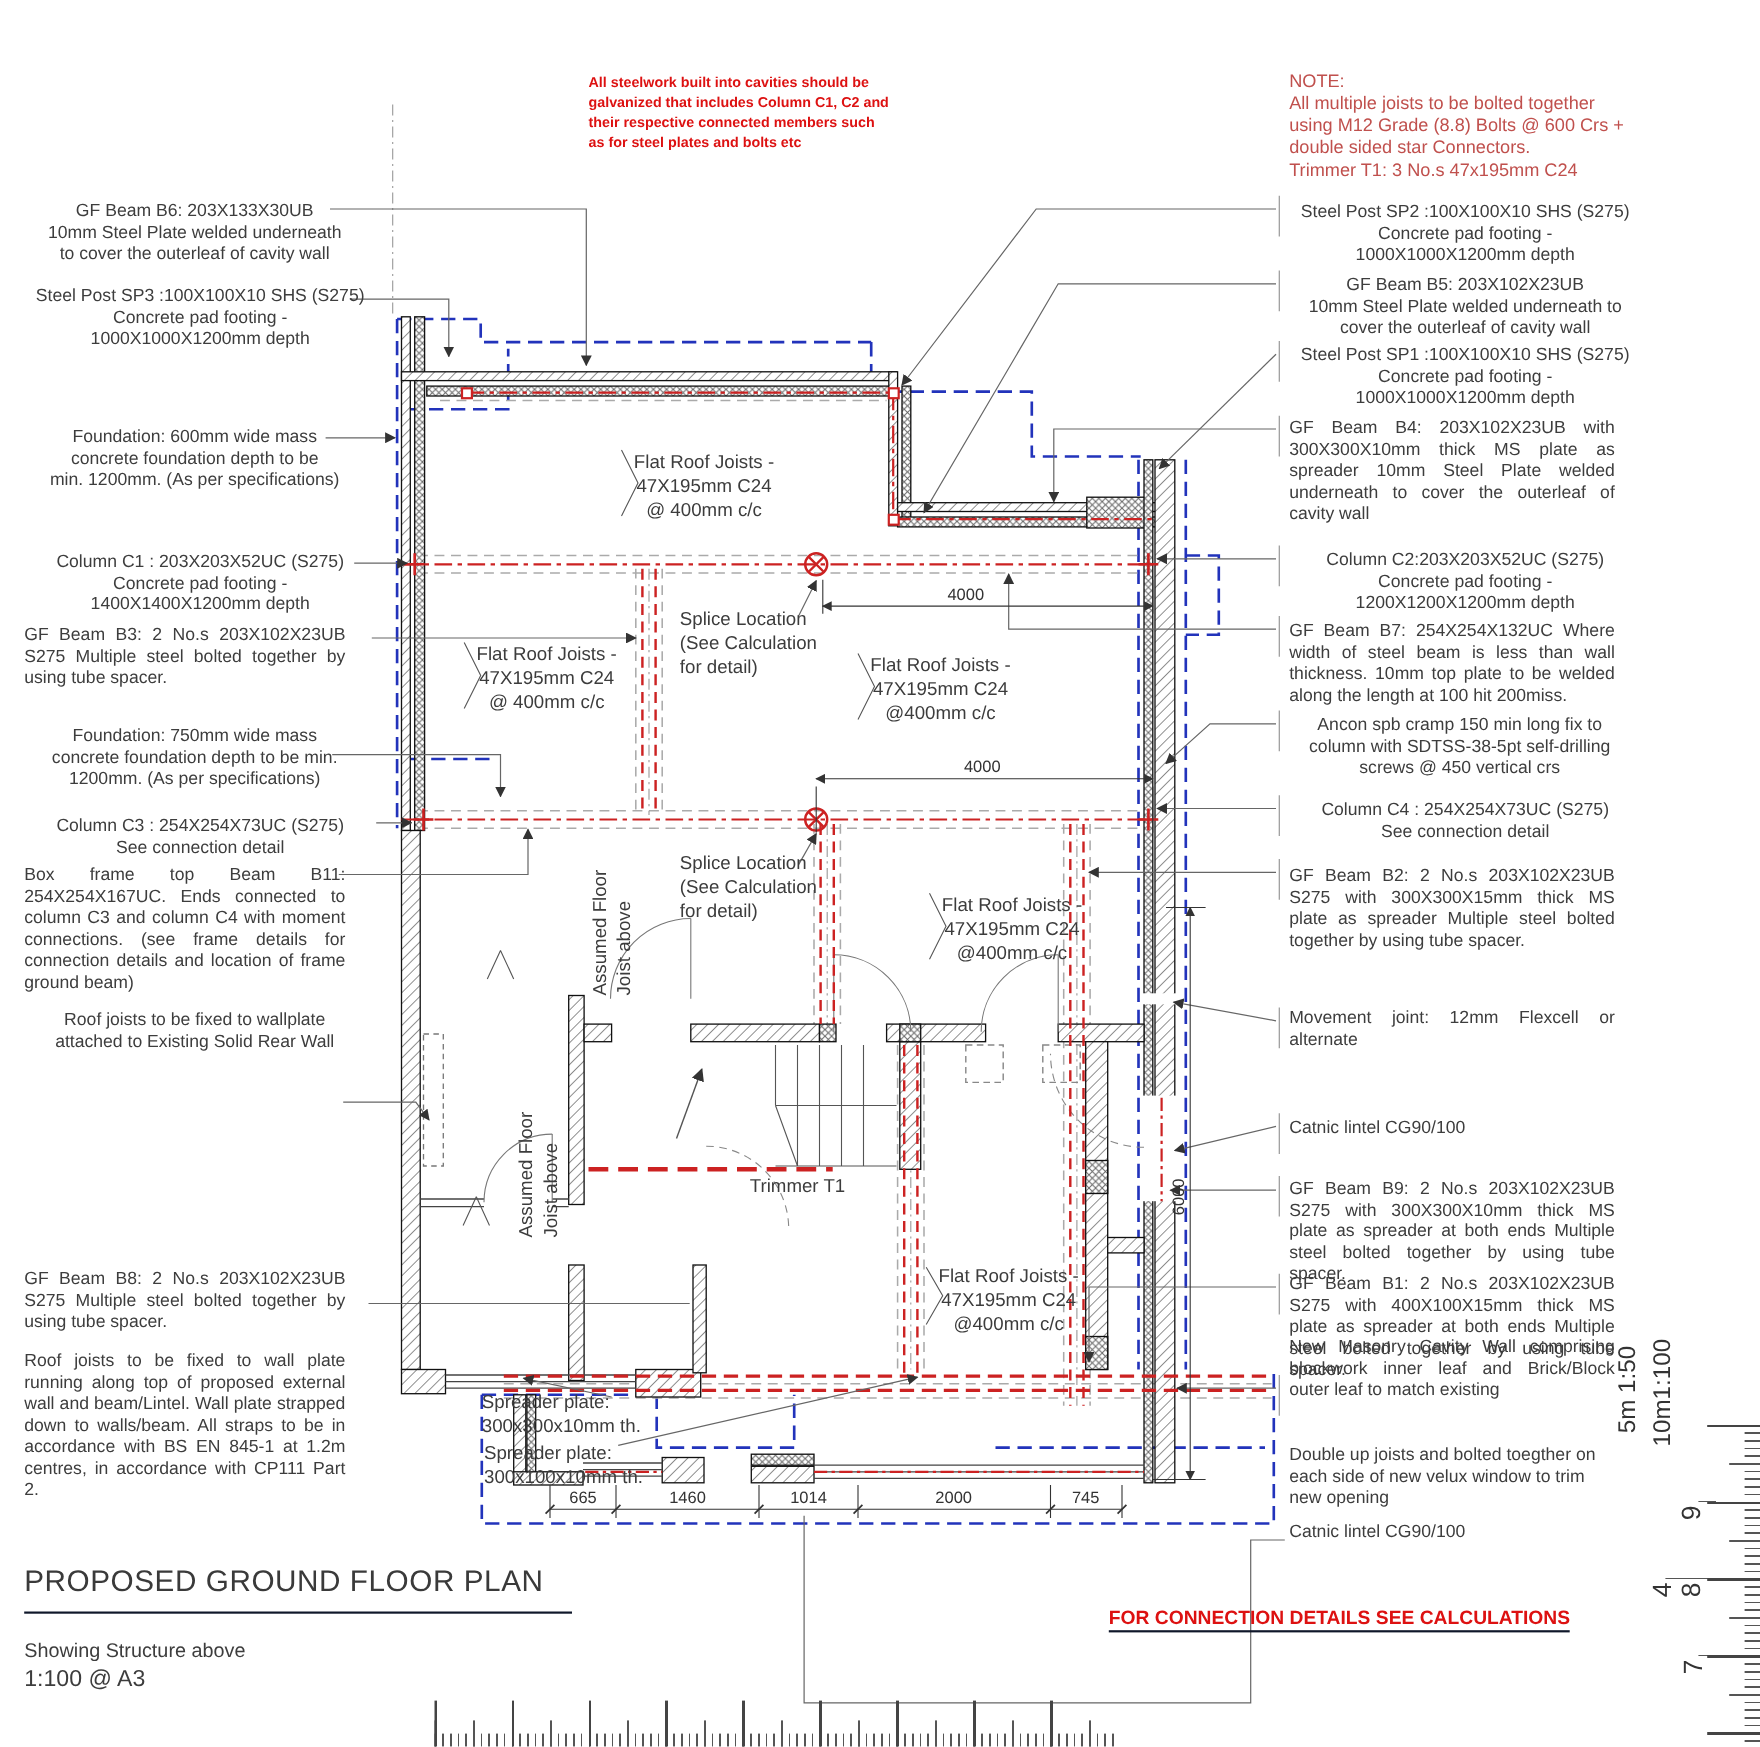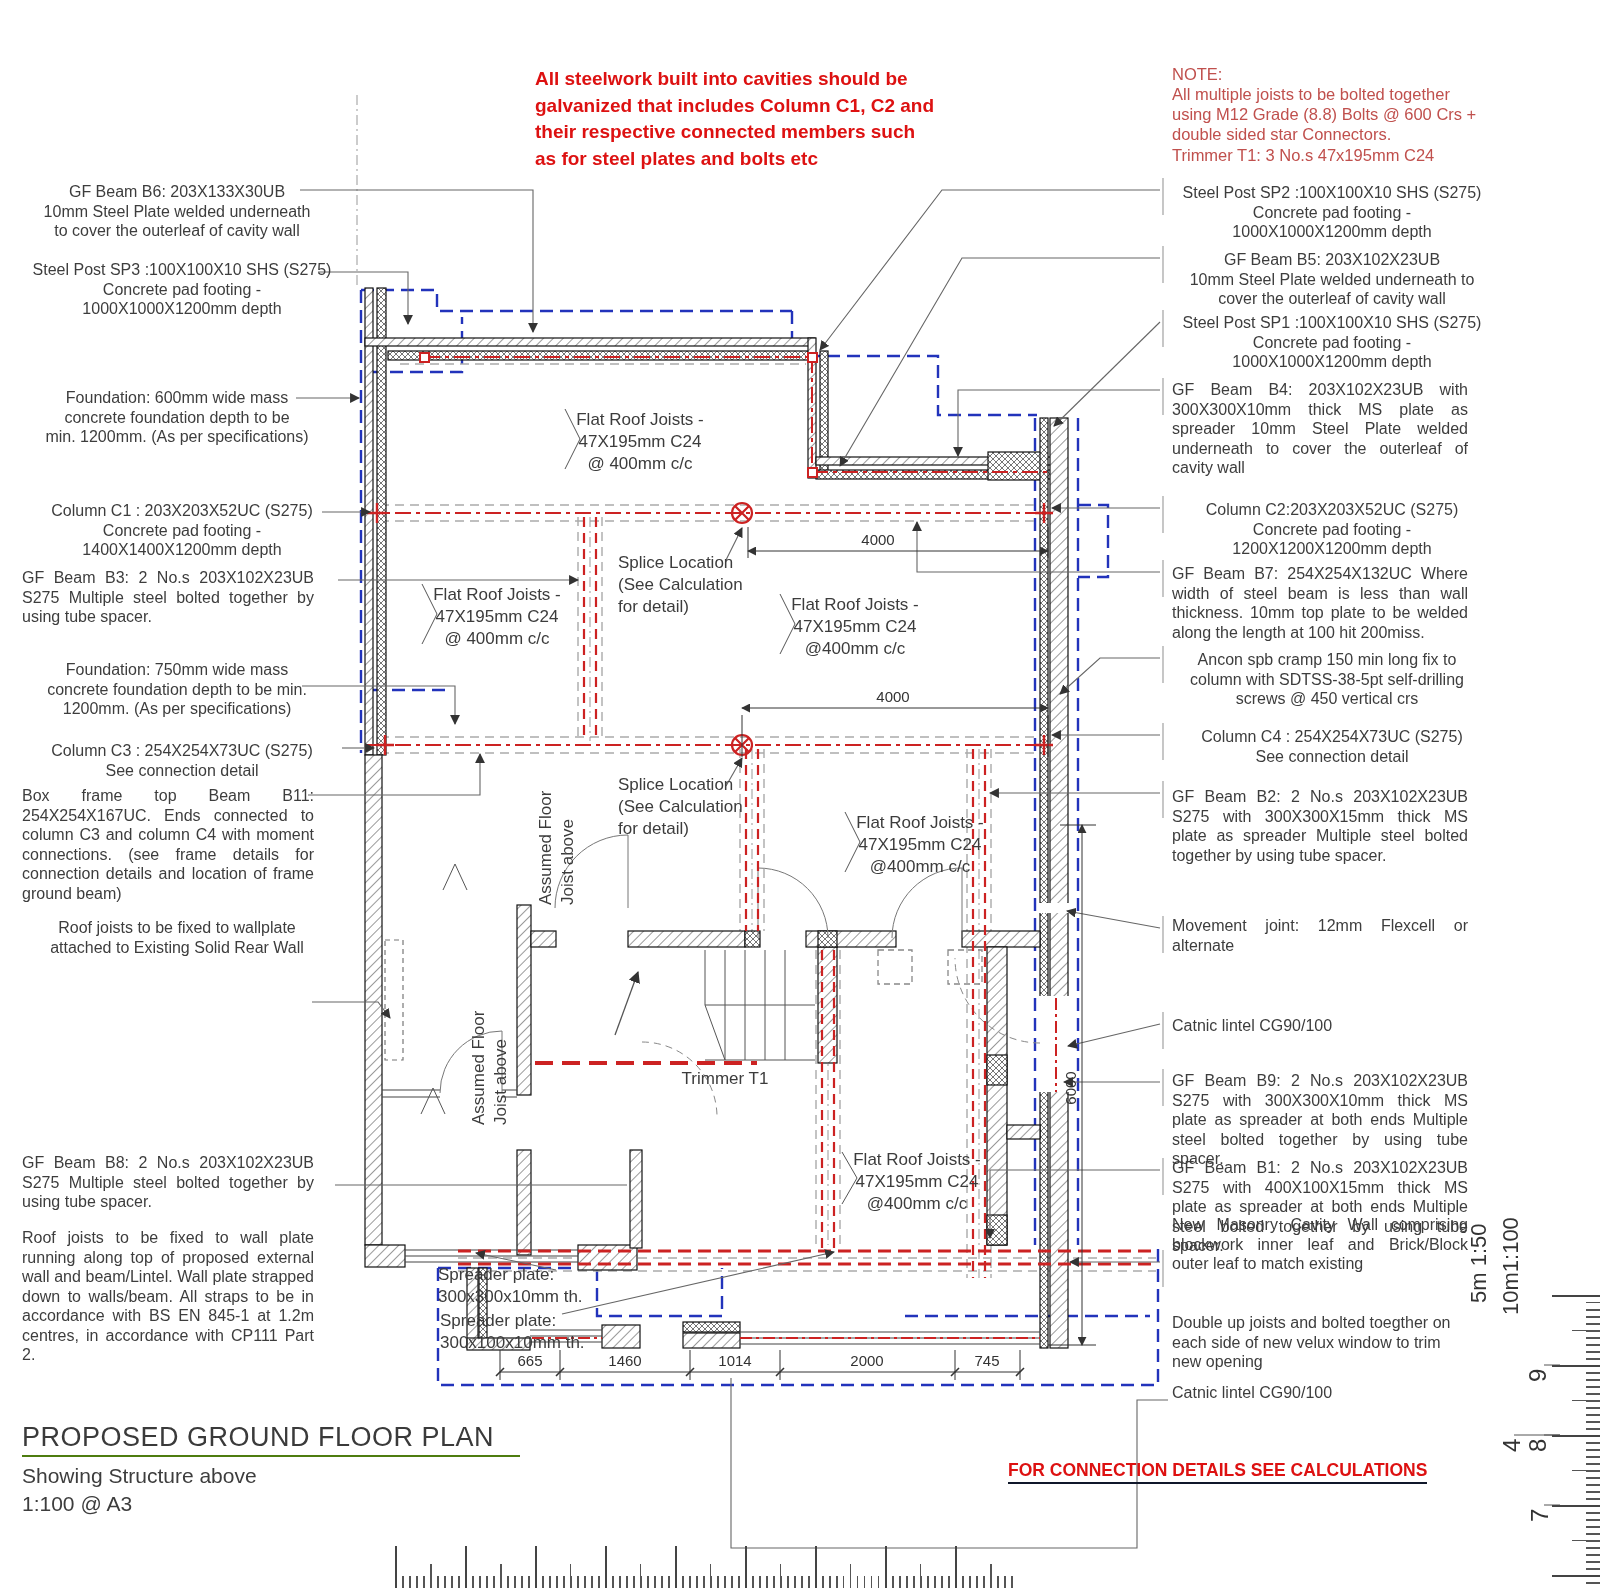--- a/index.html
+++ b/index.html
@@ -4,29 +4,29 @@
 <style>
   html,body{margin:0;padding:0;background:#fff;}
   .canvas{position:relative;width:1600px;height:1588px;background:#fff;overflow:hidden;
           font-family:"Liberation Sans",sans-serif;color:#3d3d3d;}
   .canvas svg{position:absolute;left:0;top:0;}
   .ann{position:absolute;font-size:16px;line-height:1.22;color:#3d3d3d;width:292px;}
   .pre{white-space:pre-line;text-align:center;}
   .just{text-align:justify;}
   .left-col{left:22px;}
   .right-col{left:1172px;width:296px;}
-  .warn-top{position:absolute;left:535px;top:66px;width:420px;font-size:19px;font-weight:bold;
+  .warn-top{position:absolute;left:535px;top:66px;width:420px;font-size:13px;font-weight:bold;
             line-height:1.4;color:#dd1111;}
   .note-box{position:absolute;left:1172px;top:64px;width:330px;font-size:16.5px;line-height:1.22;color:#c0504d;}
   .footer-warn{position:absolute;left:1008px;top:1460px;font-size:17.5px;font-weight:bold;color:#dd1111;
                border-bottom:2px solid #0f172a;padding-bottom:1px;}
   .title-block{position:absolute;left:22px;top:1422px;}
-  .tb-title{font-size:27px;letter-spacing:.5px;color:#3a3a3a;border-bottom:2px solid #4d7c0f;
-            padding-bottom:2px;padding-right:26px;display:inline-block;}
-  .tb-sub{font-size:21px;margin-top:7px;color:#3d3d3d;}
+  .tb-title{font-size:27px;letter-spacing:.5px;color:#3a3a3a;border-bottom:2px solid #0f172a;
+            padding-bottom:12px;padding-right:26px;display:inline-block;}
+  .tb-sub{font-size:18px;margin-top:23px;color:#3d3d3d;}
   .tb-scale{font-size:21px;margin-top:4px;color:#3d3d3d;}
   
   .ruler-right{position:absolute;right:0;top:1295px;width:48px;height:293px;}
   .rt{position:absolute;right:0;top:0;height:100%;}
   .rt-s{width:14px;background:repeating-linear-gradient(to bottom,#555 0 1.5px,transparent 1.5px 7px);}
   .rt-m{width:28px;background:repeating-linear-gradient(to bottom,#555 0 1.5px,transparent 1.5px 35px);}
   .rt-l{width:48px;background:repeating-linear-gradient(to bottom,#444 0 2px,transparent 2px 70px);}
   
   .ruler-bottom{position:absolute;left:395px;top:1546px;width:620px;height:42px;}
   .rb{position:absolute;left:0;bottom:0;width:100%;}

